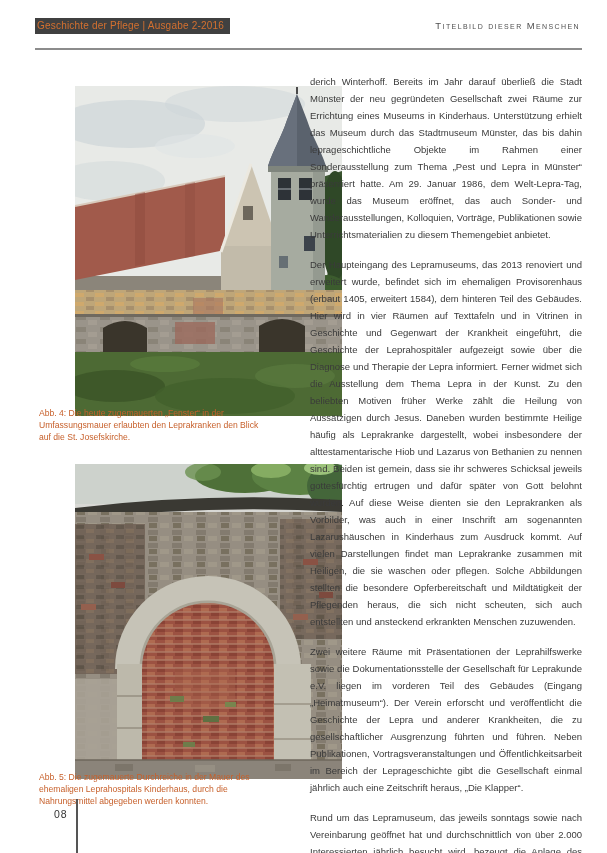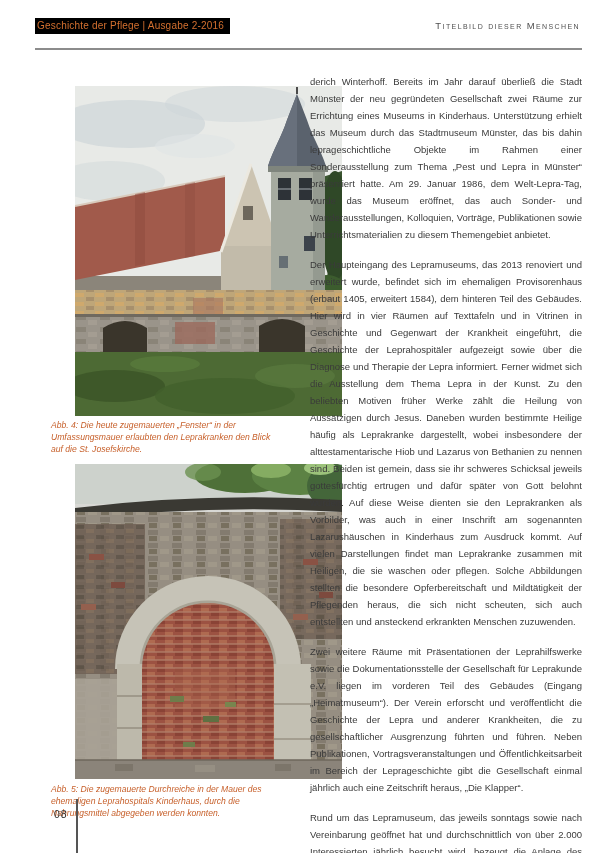--- a/index.html
+++ b/index.html
@@ -3,35 +3,35 @@
 <meta charset="utf-8">
 <style>
   html,body{margin:0;padding:0;background:#ffffff;}
   .page{
     position:relative;width:607px;height:853px;background:#ffffff;overflow:hidden;
     font-family:"Liberation Sans", sans-serif;color:#3d3d3d;
   }
   
   .hdr-left{
     position:absolute;left:35px;top:18px;font-size:10px;color:#d4702f;
-    background:#000000;padding:2px 6px 3px 2px;letter-spacing:.2px;
+    background:#404040;padding:2px 6px 3px 2px;letter-spacing:.2px;
   }
   .hdr-right{
     position:absolute;right:27px;top:20px;font-size:9.5px;color:#4f4f4f;
     font-variant:small-caps;letter-spacing:1.4px;
   }
   .hdr-rule{position:absolute;left:35px;top:48px;width:547px;height:2px;background:#8c8c8c;}
   
   .fig{position:absolute;left:35px;width:267px;overflow:hidden;background:#d8d8d4;}
   .fig svg{display:block;}
   .fig-1{top:70px;height:330px;}
   .fig-2{top:448px;height:315px;}
   .caption{
-    position:absolute;left:35px;width:228px;margin:16px;
-    font-size:8.6px;font-style:italic;line-height:12.2px;color:#c7602b;text-align:left;
+    position:absolute;left:35px;width:228px;margin:4px;
+    font-size:8.6px;line-height:12.2px;color:#c7602b;text-align:left;
   }
   .caption-1{top:403px;}
   .caption-2{top:767px;}
   
   .article{
     position:absolute;left:310px;top:73px;width:272px;
     font-size:9.5px;line-height:17px;text-align:justify;color:#3a3a3a;
   }
   .article p{margin:0 0 13px 0;hyphens:auto;-webkit-hyphens:auto;}
   

